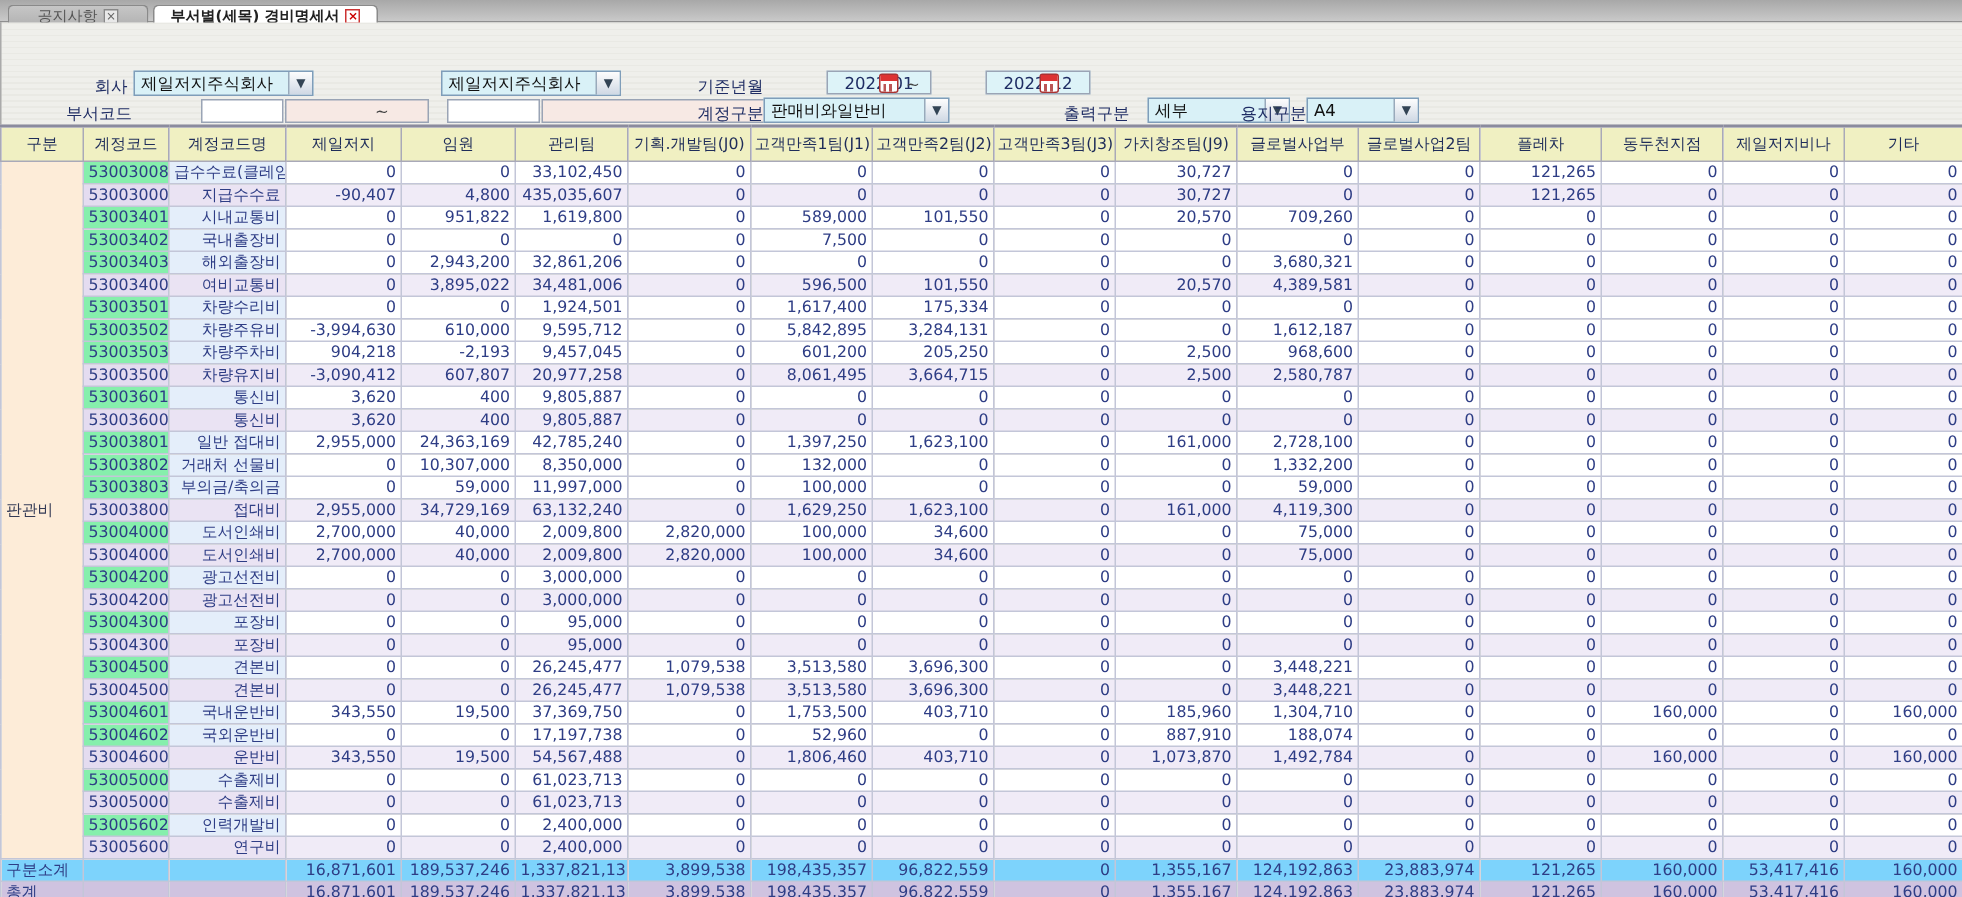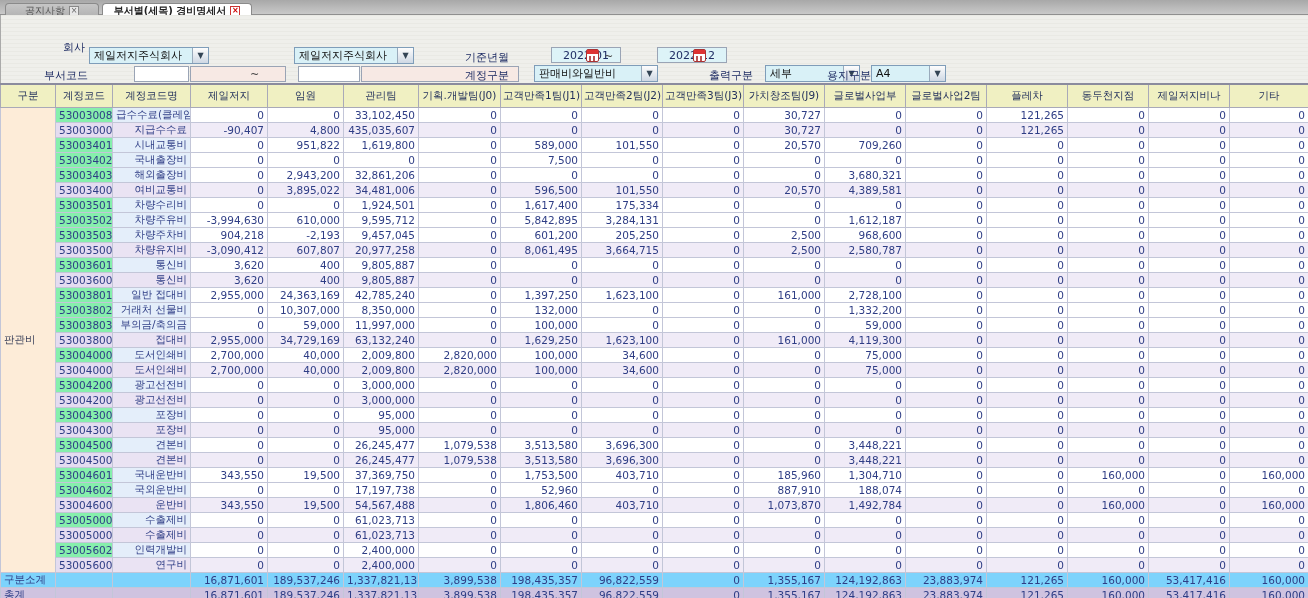--- a/index.html
+++ b/index.html
@@ -82,21 +82,21 @@
   <div class="tab active">
     <span>부서별(세목) 경비명세서</span>
     <span class="tab-close">×</span>
   </div>
 </div>
 
 <div class="menu-open">MENU OPEN</div>
 
 <div class="filter-area">
 
-  <span class="flabel" style="left:62px; top:25px;">회사</span>
+  <span class="flabel" style="left:62px; top:35px;">회사</span>
   <div class="sel" style="left:88px; top:32px; width:120px;">
     <span class="sel-text">제일저지주식회사</span>
     <span class="sel-btn">▼</span>
   </div>
 
   <span class="flabel" style="left:239px; top:33px;margin-top:16px;">사업장</span>
   <div class="sel" style="left:293px; top:32px; width:120px;">
     <span class="sel-text">제일저지주식회사</span>
     <span class="sel-btn">▼</span>
   </div>
@@ -109,21 +109,21 @@
   <span class="cal" style="left:692px; top:34px;"></span>
 
   <span class="flabel" style="left:43px; top:53px;">부서코드</span>
   <input class="inp" style="left: 93px; top: 51px; width: 55px;">
   <input class="inp pink" style="left: 149px; top: 51px; width: 96px;">
   <span class="tilde" style="left:249px; top:53px;">~</span>
   <input class="inp" style="left: 257px; top: 51px; width: 62px;">
   <input class="inp pink" style="left: 320px; top: 51px; width: 158px;">
 
   <span class="flabel" style="left:464px; top:53px;">계정구분</span>
-  <div class="sel" style="left:508px; top:50px; width:124px;margin-left:25px;">
+  <div class="sel" style="left:508px; top:50px; width:124px;">
     <span class="sel-text">판매비와일반비</span>
     <span class="sel-btn">▼</span>
   </div>
 
   <span class="flabel" style="left:708px; top:53px;">출력구분</span>
   <div class="sel" style="left:764px; top:50px; width:95px;">
     <span class="sel-text">세부</span>
     <span class="sel-btn">▼</span>
   </div>
 

